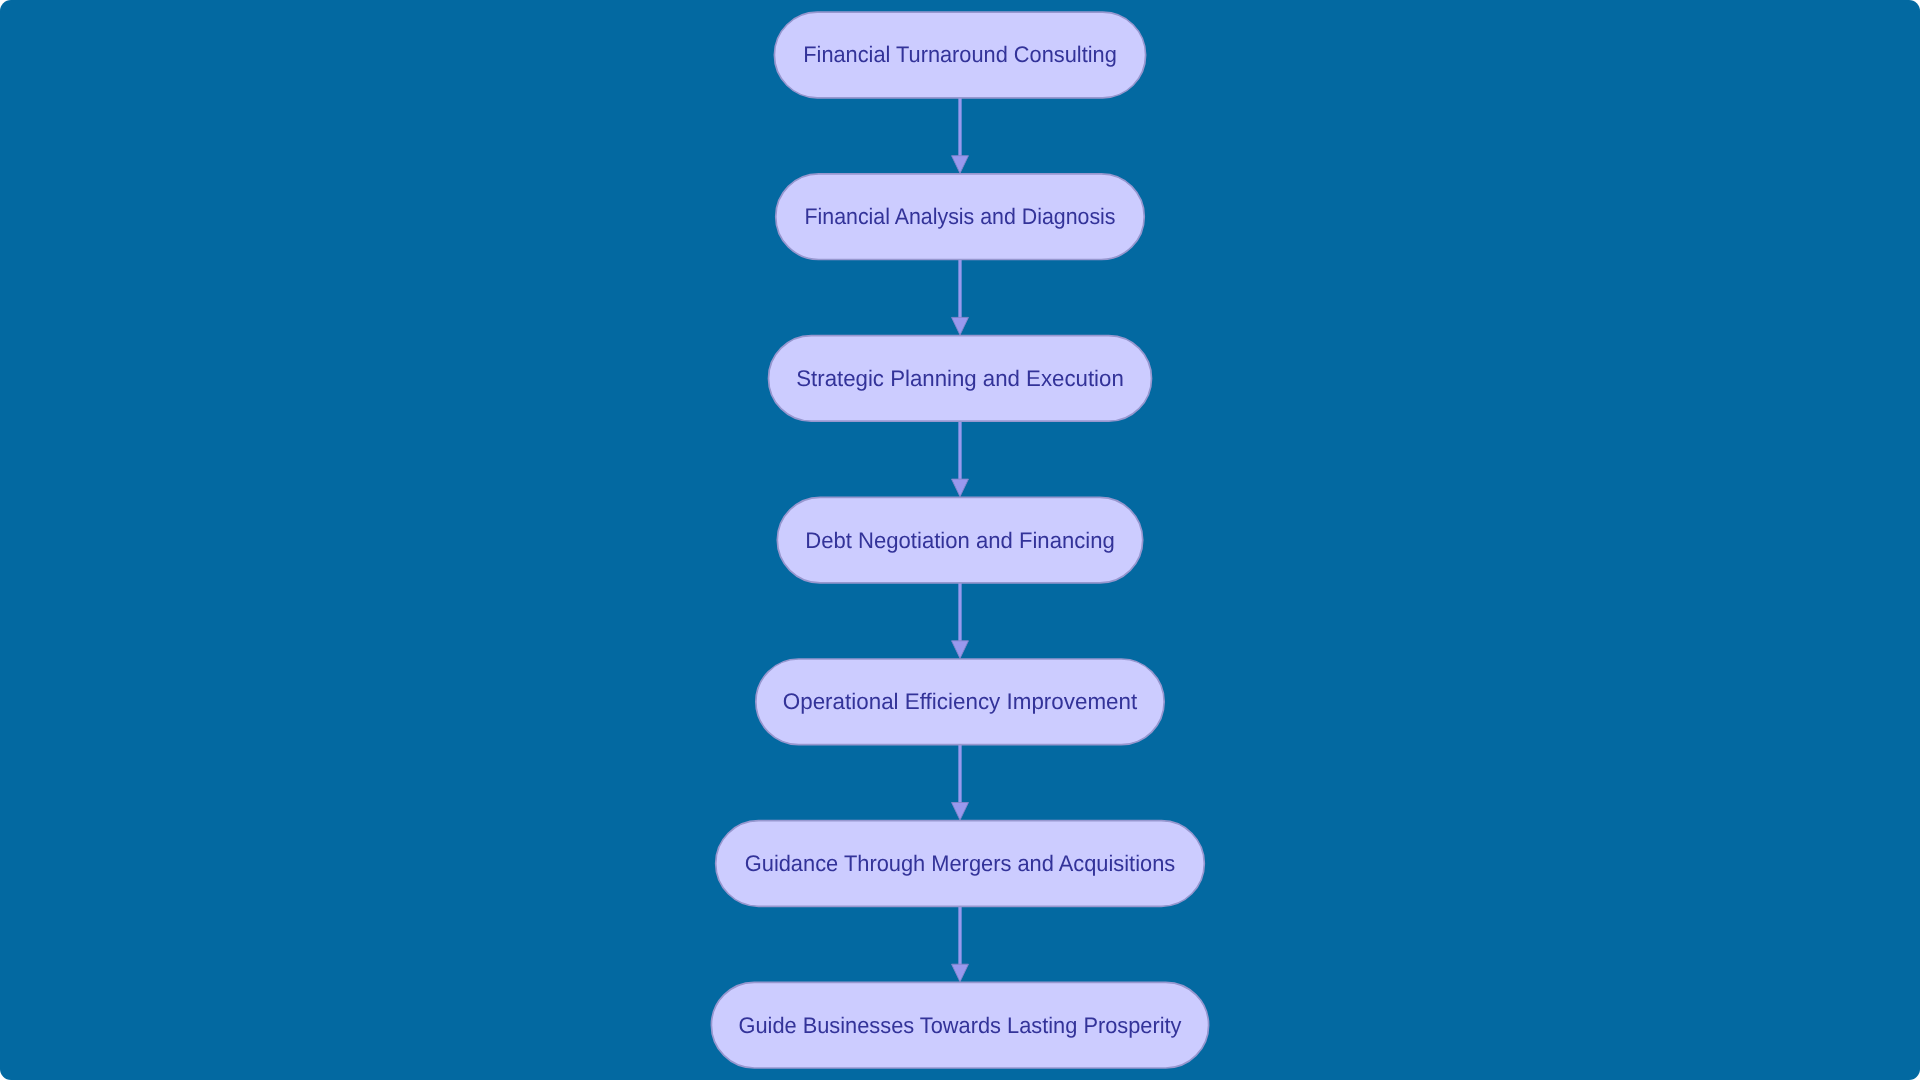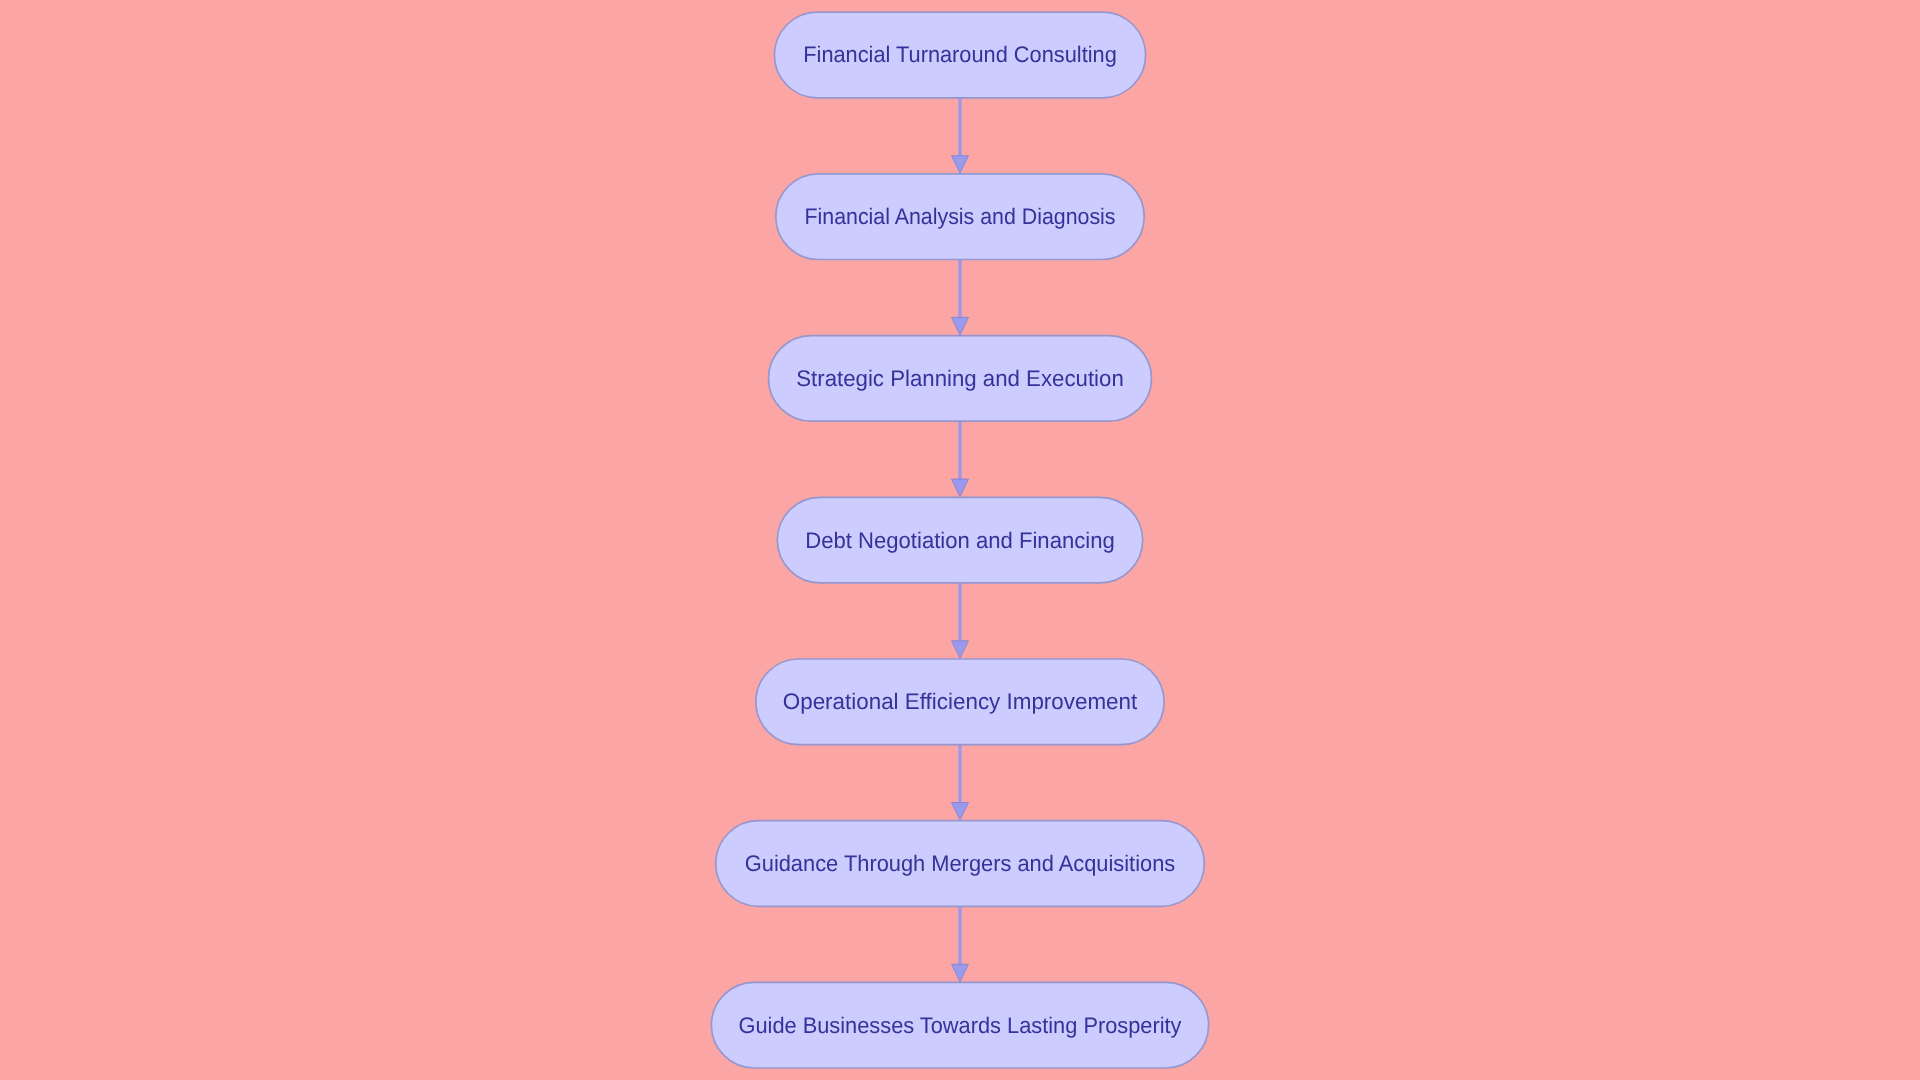--- a/index.html
+++ b/index.html
@@ -36,21 +36,21 @@
   svg#flowchart path.edge-arrow{
     fill:#9999ee;
     stroke:#8484cc;
     stroke-width:0.9;
     stroke-linejoin:round;
   }
 </style>
 </head>
 <body style="background: rgb(255, 255, 255);">
 
-<div id="stage" style="background: #fca5a5;">
+<div id="stage" style="background: #0369a1; border-radius: 11px;">
   <svg id="flowchart" viewBox="0 0 1920 1080">
 
     <g id="edge-layer">
       <g>
         <path class="edge-line" d="M960.0,97.80 L960.0,157.70" stroke="#9999ee"></path>
         <path class="edge-arrow" d="M951.55,155.70 L968.45,155.70 L960.0,173.30 Z" fill="#9999ee" stroke="#8484cc"></path>
       </g>
       <g>
         <path class="edge-line" d="M960.0,259.50 L960.0,319.40" stroke="#9999ee"></path>
         <path class="edge-arrow" d="M951.55,317.40 L968.45,317.40 L960.0,335.00 Z" fill="#9999ee" stroke="#8484cc"></path>

